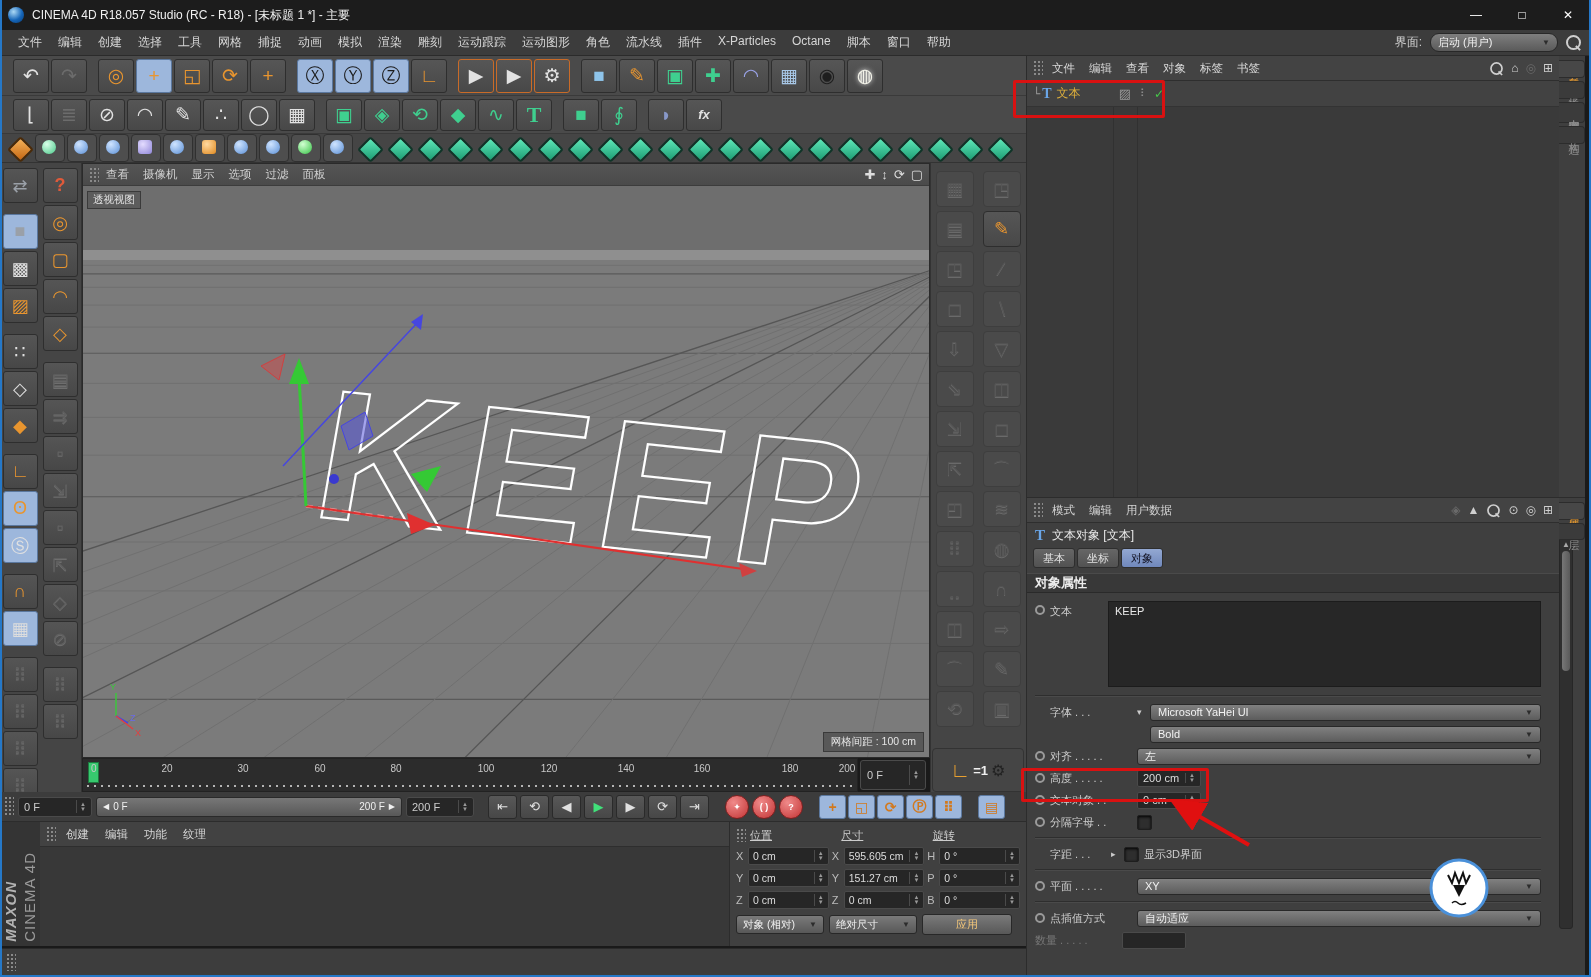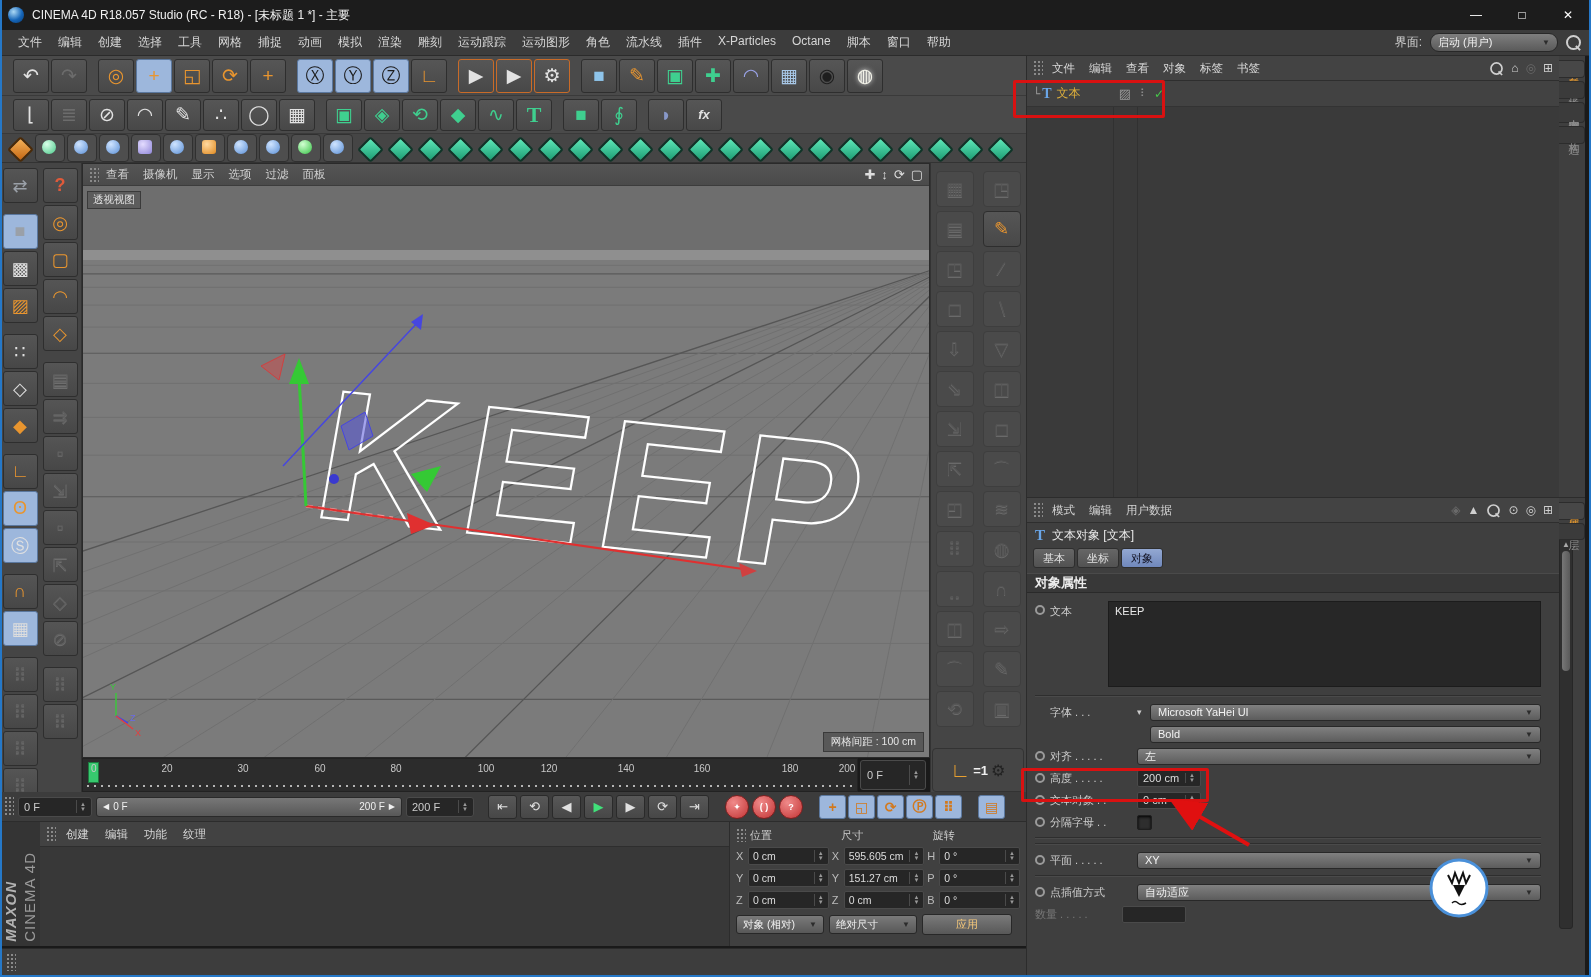--- a/index.html
+++ b/index.html
@@ -111,21 +111,21 @@
   .matmgr{left:0;top:822px;width:730px;height:124px;background:#3a3a3a;border-right:1px solid #2c2c2c;box-sizing:border-box;display:flex;}
   .brand{width:40px;height:100%;background:#343434;display:flex;justify-content:center;align-items:flex-end;gap:2px;padding-bottom:4px;box-sizing:border-box;}
   .brand span{writing-mode:vertical-rl;transform:rotate(180deg);font-size:15px;letter-spacing:1px;color:#9a9a9a;}
   .brand .b1{font-weight:bold;font-style:italic;color:#b2b2b2;}
   .mat-main{flex:1;display:flex;flex-direction:column;}
   .mat-menu{height:24px;display:flex;align-items:center;gap:2px;padding:0 6px;border-bottom:1px solid #2e2e2e;background:#424242;}
   .mat-body{flex:1;background:#383838;}
   
   .coords{left:730px;top:822px;width:296px;height:124px;background:#404040;box-sizing:border-box;padding:3px 6px;font-size:11px;}
   .chead{display:flex;align-items:center;height:20px;gap:4px;color:#ccc;}
-  .chead .h{width:90px;}
+  .chead .h{width:90px;text-decoration:underline;}
   .crow{display:flex;align-items:center;height:22px;gap:3px;}
   .clab{width:9px;color:#bbb;flex:none;}
   .cfield{flex:1;height:18px;background:#262626;border:1px solid #4a4a4a;border-radius:2px;display:flex;align-items:center;padding:0 4px;box-sizing:border-box;color:#ddd;font-size:10.5px;overflow:hidden;white-space:nowrap;}
   .cfoot{display:flex;align-items:center;gap:5px;margin-top:3px;}
   .cdd{width:88px;height:19px;border-radius:3px;border:1px solid #282828;background:linear-gradient(#7a7a7a,#585858);color:#f0f0f0;display:flex;align-items:center;padding:0 6px;box-sizing:border-box;font-size:10.5px;}
   .cbtn{width:88px;height:19px;border-radius:3px;border:1px solid #282828;background:linear-gradient(#7a7a7a,#585858);color:#f5c87a;display:flex;align-items:center;justify-content:center;font-size:11px;}
   
   .statusbar{left:0;top:948px;width:1030px;height:27px;background:#3d3d3d;border-top:1px solid #2a2a2a;display:flex;align-items:center;padding:0 6px;box-sizing:border-box;}
   
   .om{left:1026px;top:56px;width:559px;height:441px;background:#3f3f3f;border-left:1px solid #2c2c2c;box-sizing:border-box;}
@@ -1069,20 +1069,27 @@
             <span>▼</span>
           </span>
         </span>
     </div>
     <div class="arow">
       <span class="ring"></span>
       <span class="albl">分隔字母 . .</span>
       <span class="acheck"></span>
     </div>
     <div class="hr"></div>
+    <div class="arow">
+      <span style="width:10px;"></span>
+      <span class="albl" style="width:56px;">字距 . . .</span>
+      <span class="exp">▸</span>
+      <span class="acheck"></span>
+      <span style="color:#ccc;">显示3D界面</span>
+    </div>
     <div class="hr"></div>
     <div class="arow">
       <span class="ring"></span>
       <span class="albl">平面 . . . . .</span>
       <span class="addd">
           <span>XY</span>
           <span class="dd-arrow">▼</span>
         </span>
     </div>
     <div class="hr"></div>

